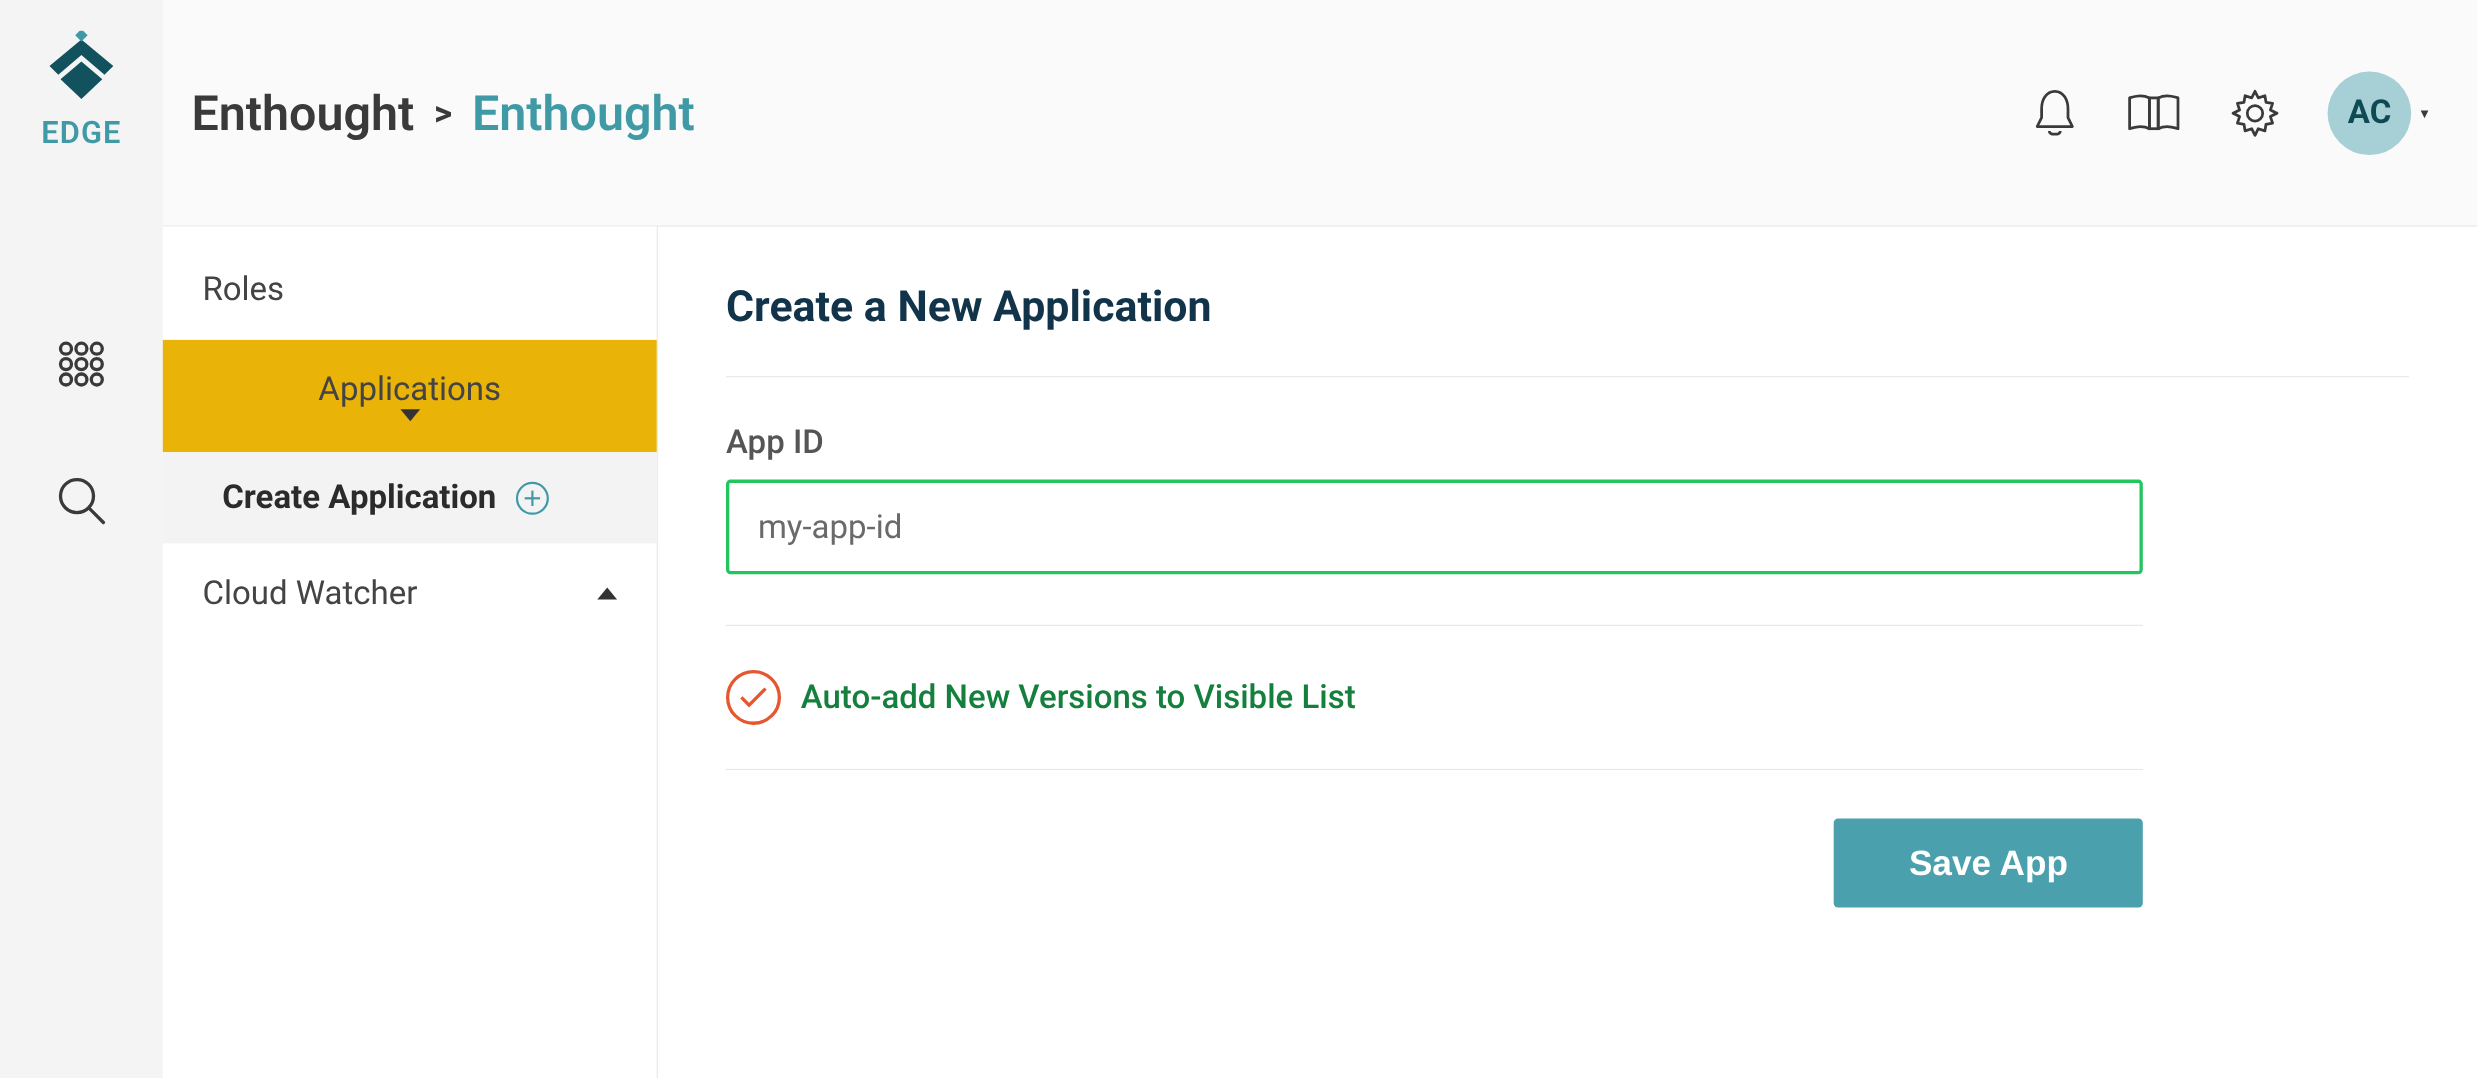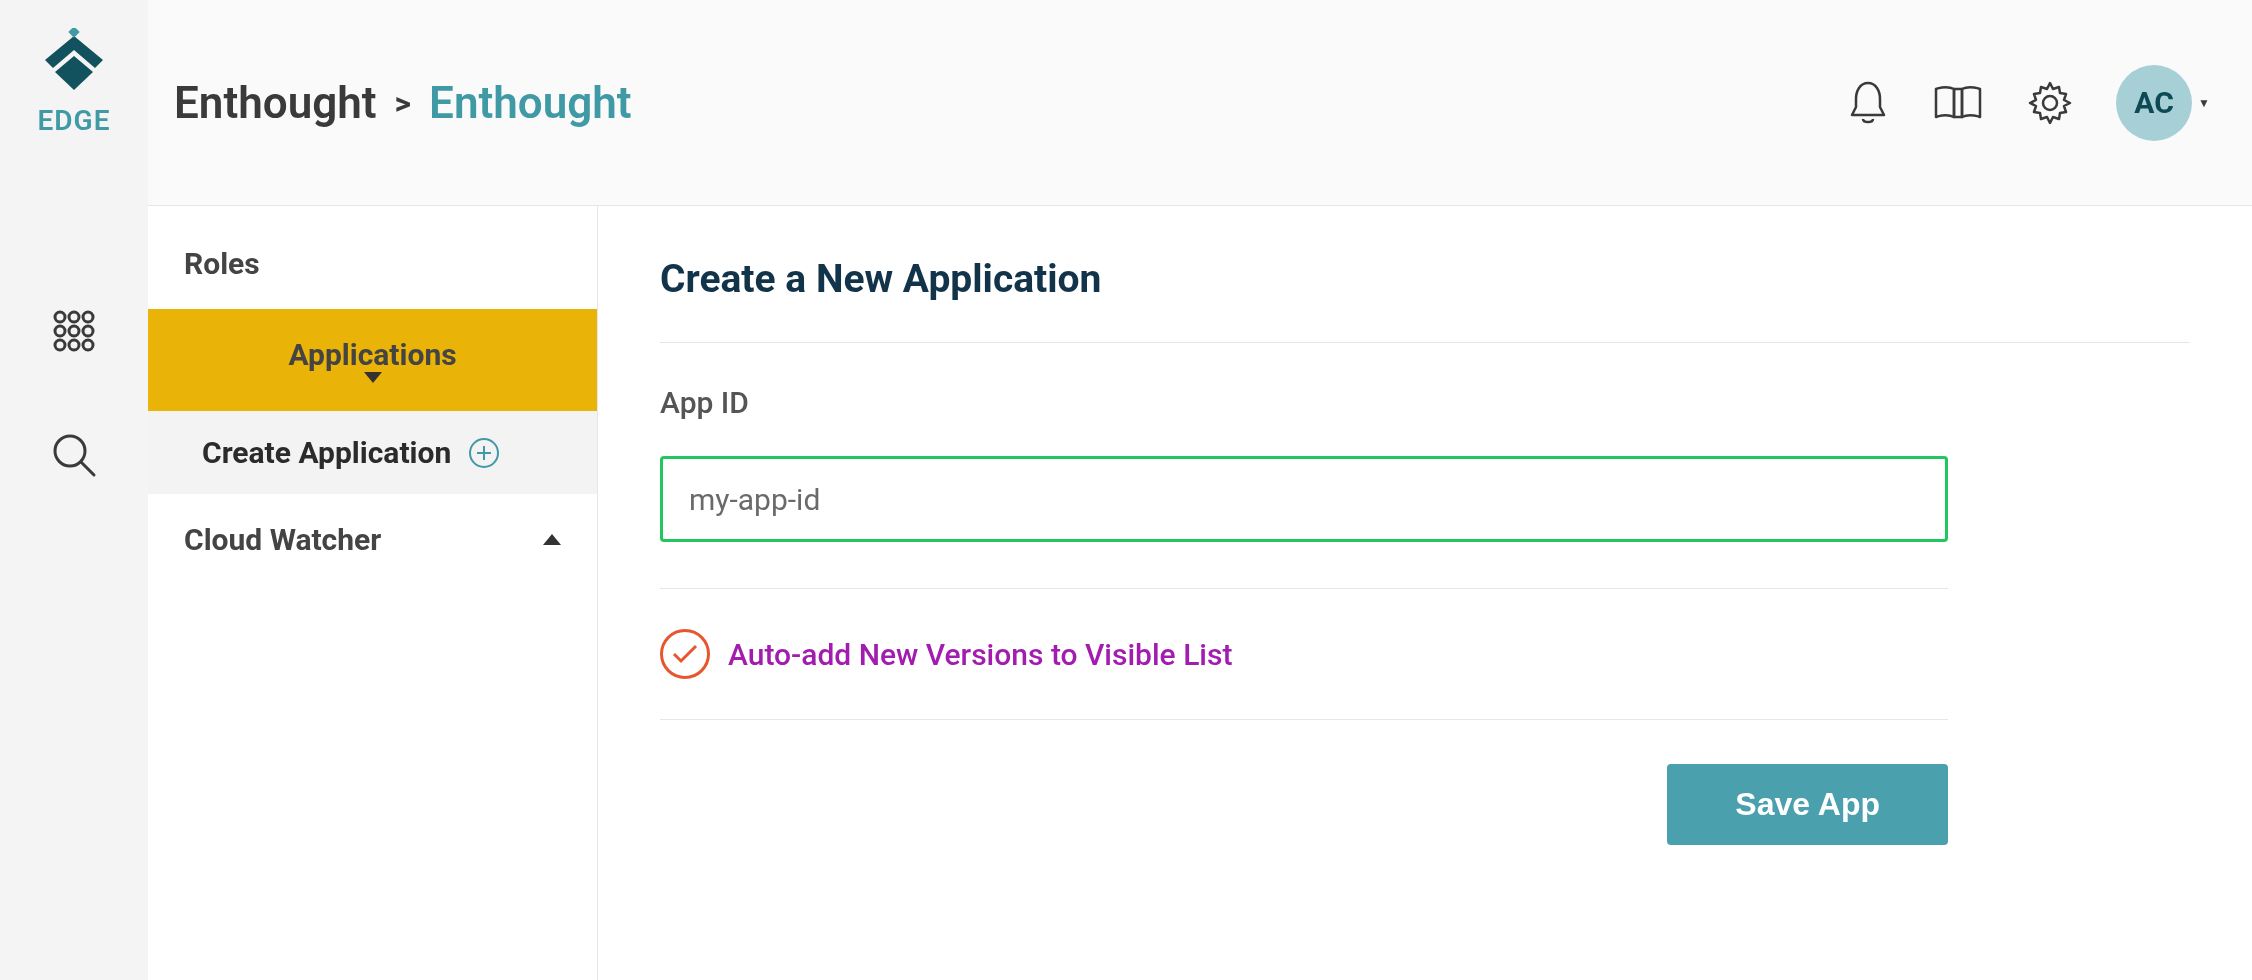--- a/index.html
+++ b/index.html
@@ -76,21 +76,21 @@
     border-right: 1px solid #e6e6e6;
     background: #ffffff;
     padding-top: 12px;
   }
   .sb-item {
     display:flex; align-items:center; justify-content:space-between;
     padding: 28px 36px;
     font-size: 30px;
     color: #444;
     cursor:pointer;
-    font-weight: 700;
+    font-weight: 400;
   }
   .sb-item.active { background: #eab308; flex-direction: column; }
   .sb-sub {
     background: #f3f3f3;
     padding: 24px 36px 24px 54px;
     display:flex; align-items:center; gap: 18px;
     font-size: 30px;
     color: #2b2b2b;
     font-weight: 700;
     cursor:pointer;
@@ -111,37 +111,37 @@
   .caret-down { border-top:11px solid #333; }
   .caret-up { border-bottom:11px solid #333; }
 
   
   .content { flex:1; padding: 50px 62px; }
   .page-title {
     font-size: 39px; font-weight: 700; color: #12344a;
     margin-bottom: 40px;
   }
   .section-divider { border: none; border-top: 1px solid #e6e6e6; margin-bottom: 42px; }
-  .field-label { font-size: 30px; color: #555; margin-bottom: 36px; font-weight: 500; }
+  .field-label { font-size: 30px; color: #555; margin-bottom: 16px; font-weight: 500; }
   .text-input {
     width: 1288px; height: 86px;
     border: 3px solid #22c55e; border-radius: 4px;
     padding: 0 26px; font-size: 30px; color: #6a6a6a;
     font-family: inherit;
     background:#fff;
   }
   .divider2 { border:none; border-top:1px solid #e6e6e6; margin: 46px 0 40px 0; width:1288px; }
   .check-row { display:flex; align-items:center; gap: 18px; margin-bottom: 40px; }
   .check-circle {
     width: 50px; height: 50px; border: 3px solid #e6562f; border-radius: 50%;
     display:flex; align-items:center; justify-content:center;
     cursor:pointer;
   }
   .check-circle svg { stroke:#e6562f; stroke-width:3; fill:none; }
-  .check-label { font-size: 30px; color:#a21caf; font-weight:500; }
+  .check-label { font-size: 30px; color:#15803d; font-weight:500; }
   .divider3 { border:none; border-top:1px solid #e6e6e6; margin-bottom: 44px; width:1288px; }
   .btn-row { width:1288px; display:flex; justify-content:flex-end; }
   .save-btn {
     background:#4aa0ac; color:#ffffff; border:none;
     font-size: 32px; font-weight:600;
     padding: 22px 68px; border-radius:4px;
     cursor:pointer;
   }
 </style>
 </head>

